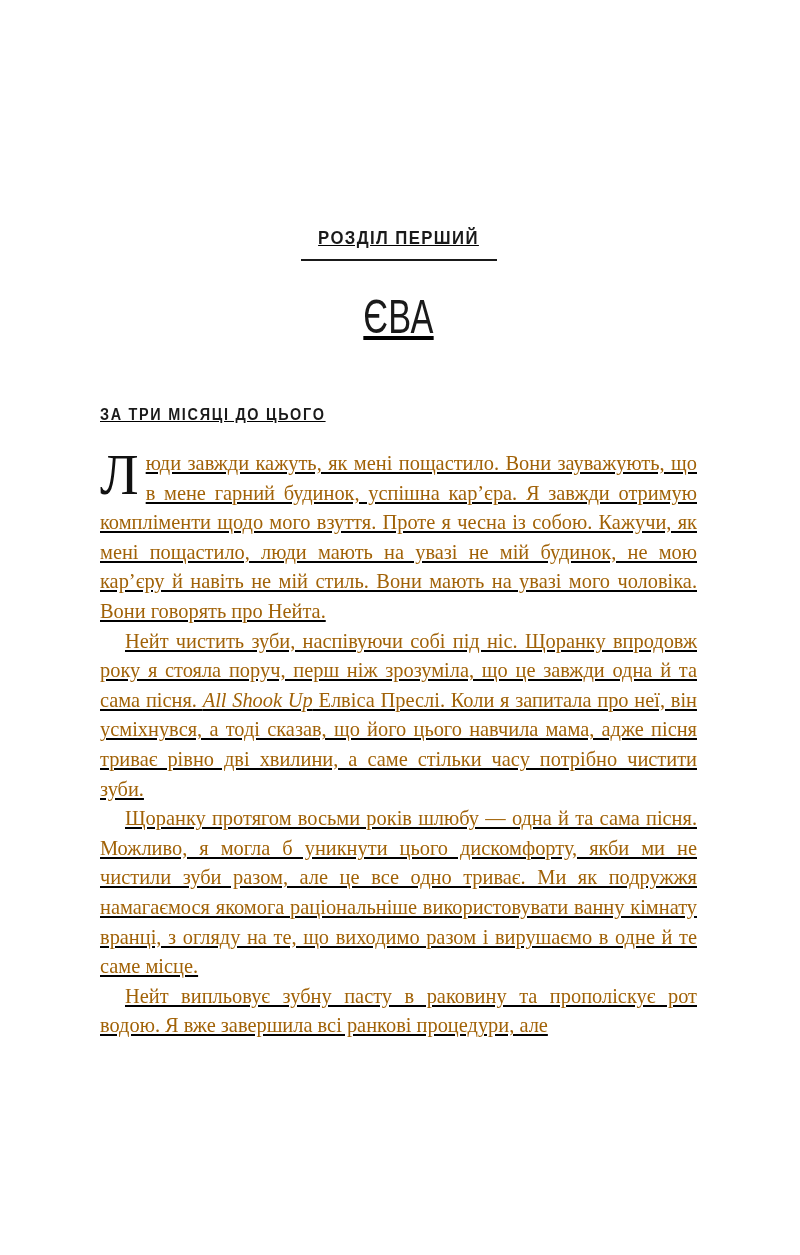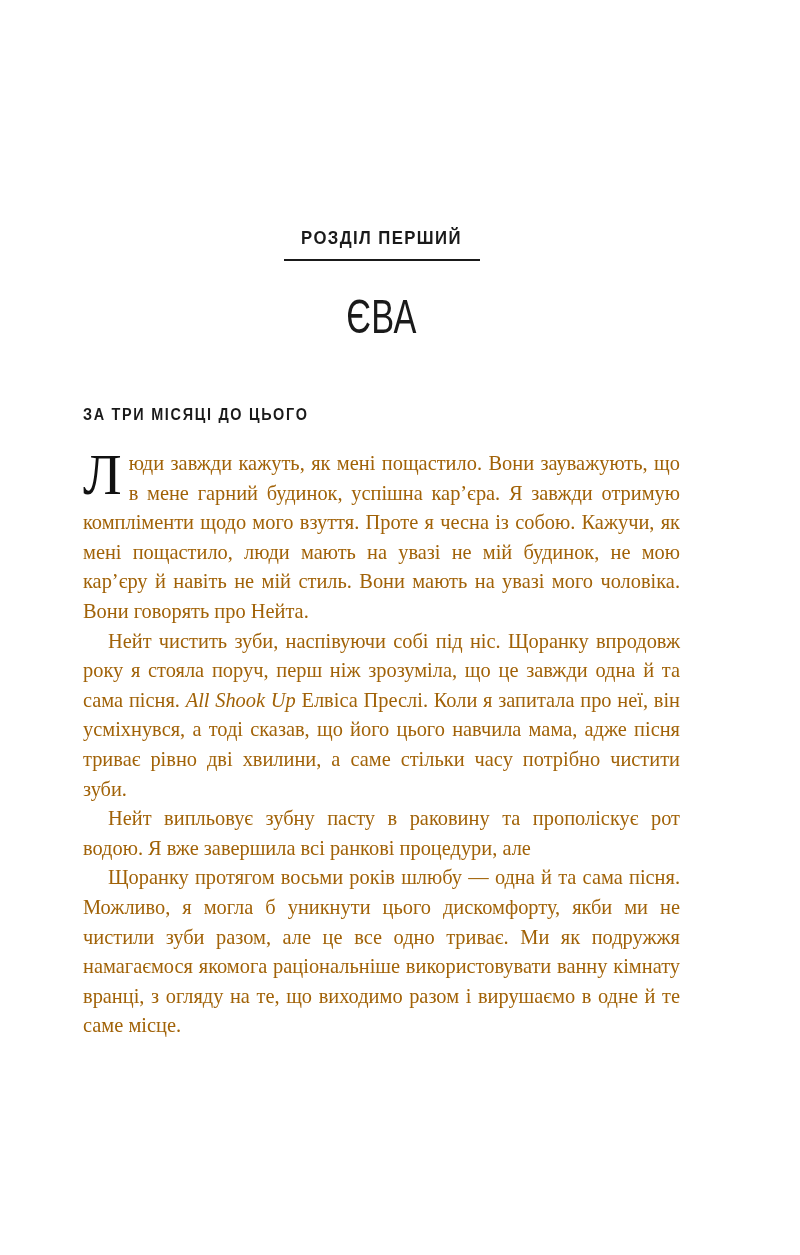--- a/index.html
+++ b/index.html
@@ -14,23 +14,24 @@
     width: 800px;
     height: 1255px;
     background: #ffffff;
     margin: 0 auto;
     overflow: hidden;
     box-sizing: border-box;
   }
 
   .content {
     position: absolute;
-    left: 83px;
+    left: 100px;
     top: 0;
     width: 597px;
+    text-decoration: underline;
   }
 
   
   .chapter-head {
     margin-top: 228px;
     text-align: center;
   }
 
   .chapter-label {
     font-family: "Liberation Sans", sans-serif;
@@ -133,20 +134,20 @@
 
     <span class="timestamp">ЗА ТРИ МІСЯЦІ ДО ЦЬОГО</span>
 
     <article class="body-copy">
 
       <p class="first">Люди завжди кажуть, як мені пощастило. Вони зауважують, що в мене гарний будинок, успішна кар’єра. Я завжди отримую компліменти щодо мого взуття. Проте я чесна із собою. Кажучи, як мені пощастило, люди мають на увазі не мій будинок, не мою кар’єру й навіть не мій стиль. Вони мають на увазі мого чоловіка. Вони говорять про Нейта.</p>
 
       <p><span>Нейт чистить зуби, наспівуючи собі під ніс. Щоранку впродовж року я стояла поруч, перш ніж зрозуміла, що це завжди одна й та сама пісня. </span><em>All Shook Up</em><span> Елвіса Преслі. Коли я запитала про неї, він усміхнувся, а тоді сказав, що його цього навчила мама, адже пісня триває рівно дві хвилини, а саме стільки часу потрібно чистити зуби.</span></p>
 
 
+      <p>Щоранку протягом восьми років шлюбу — одна й та сама пісня. Можливо, я могла б уникнути цього дискомфорту, якби ми не чистили зуби разом, але це все одно триває. Ми як подружжя намагаємося якомога раціональніше використовувати ванну кімнату вранці, з огляду на те, що виходимо разом і вирушаємо в одне й те саме місце.</p>
+
       <p>Нейт випльовує зубну пасту в раковину та прополіскує рот водою. Я вже завершила всі ранкові процедури, але</p>
-
-      <p>Щоранку протягом восьми років шлюбу — одна й та сама пісня. Можливо, я могла б уникнути цього дискомфорту, якби ми не чистили зуби разом, але це все одно триває. Ми як подружжя намагаємося якомога раціональніше використовувати ванну кімнату вранці, з огляду на те, що виходимо разом і вирушаємо в одне й те саме місце.</p>
 
     </article>
 
   </div>
 </div>
 
 </body></html>

